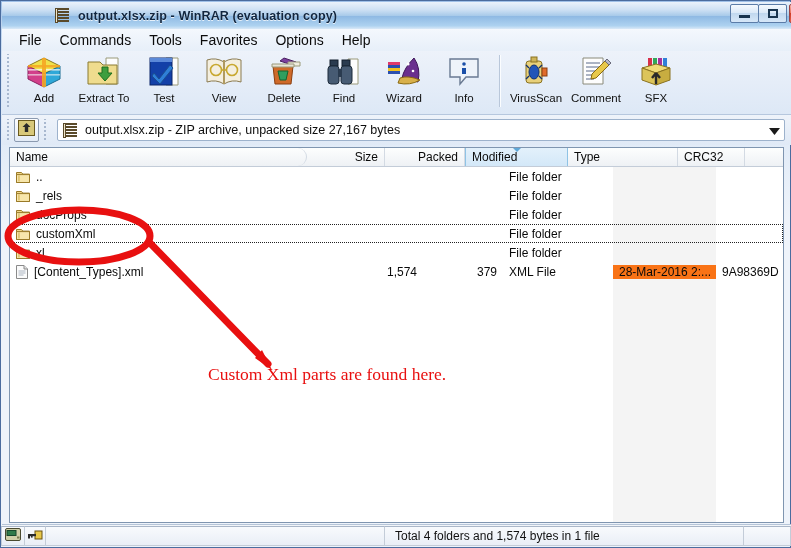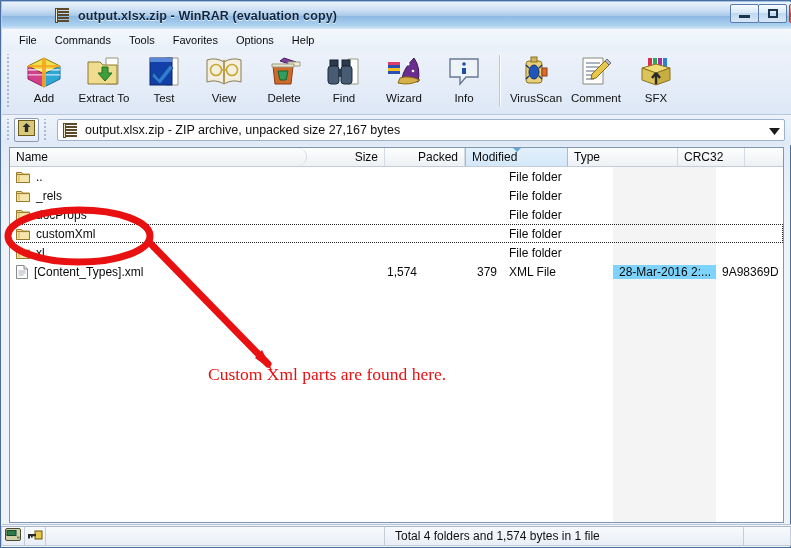--- a/index.html
+++ b/index.html
@@ -61,21 +61,21 @@
   .gl-max{width:10px;height:9px;border:2px solid #18344f;box-sizing:border-box;}
   .gl-close{color:#fff;font-size:13px;font-weight:700;line-height:1;text-shadow:0 1px 1px rgba(0,0,0,.45);font-family:"Liberation Sans",sans-serif;}
 
   
   .menubar{
     position:absolute;left:1px;top:28px;width:789px;height:22px;
     background:linear-gradient(to bottom,#f4f8fd,#e7eff9);
     display:flex;align-items:center;padding-left:8px;box-sizing:border-box;
   }
   .menubar .mi{
-    font-size:11px;color:#0c0c0c;padding:2px 9px;white-space:nowrap;
+    font-size:14px;color:#0c0c0c;padding:2px 9px;white-space:nowrap;
   }
 
   
   .toolbar{
     position:absolute;left:1px;top:50px;width:789px;height:63px;
     background:linear-gradient(to bottom,#edf2fa,#dde8f6);
     border-bottom:1px solid #b6c7de;
     display:flex;align-items:flex-start;
   }
   .grip{width:7px;height:55px;margin-top:3px;margin-left:3px;margin-right:2px;
@@ -503,21 +503,21 @@
                   <path d="M8 0.5 v3.5 h3.5" fill="#e2e2e2" stroke="#8a8a8a"></path>
                   <g stroke="#9aa4b4" stroke-width="0.8">
                     <path d="M2.5 6 h7 M2.5 8 h7 M2.5 10 h5"></path>
                   </g>
                 </svg></span>
               <span>[Content_Types].xml</span>
             </div>
             <div class="cell num" style="width: 78px;">1,574</div>
             <div class="cell num" style="width: 80px;">379</div>
             <div class="cell" style="width: 110px;">XML File</div>
-            <div class="cell" style="width: 103px; background: #7dd3fc;">28-Mar-2016 2:...</div>
+            <div class="cell" style="width: 103px; background: #f97316;">28-Mar-2016 2:...</div>
             <div class="cell" style="width: 67px;">9A98369D</div>
           </div>
         </div>
     </div>
 
     <div class="statusbar">
       <div class="stcell a">
         <span>
           <svg width="16" height="13" viewBox="0 0 16 13">
             <rect x="0.5" y="0.5" width="15" height="12" rx="1.5" fill="#cfcfa8" stroke="#4a4a30"></rect>

